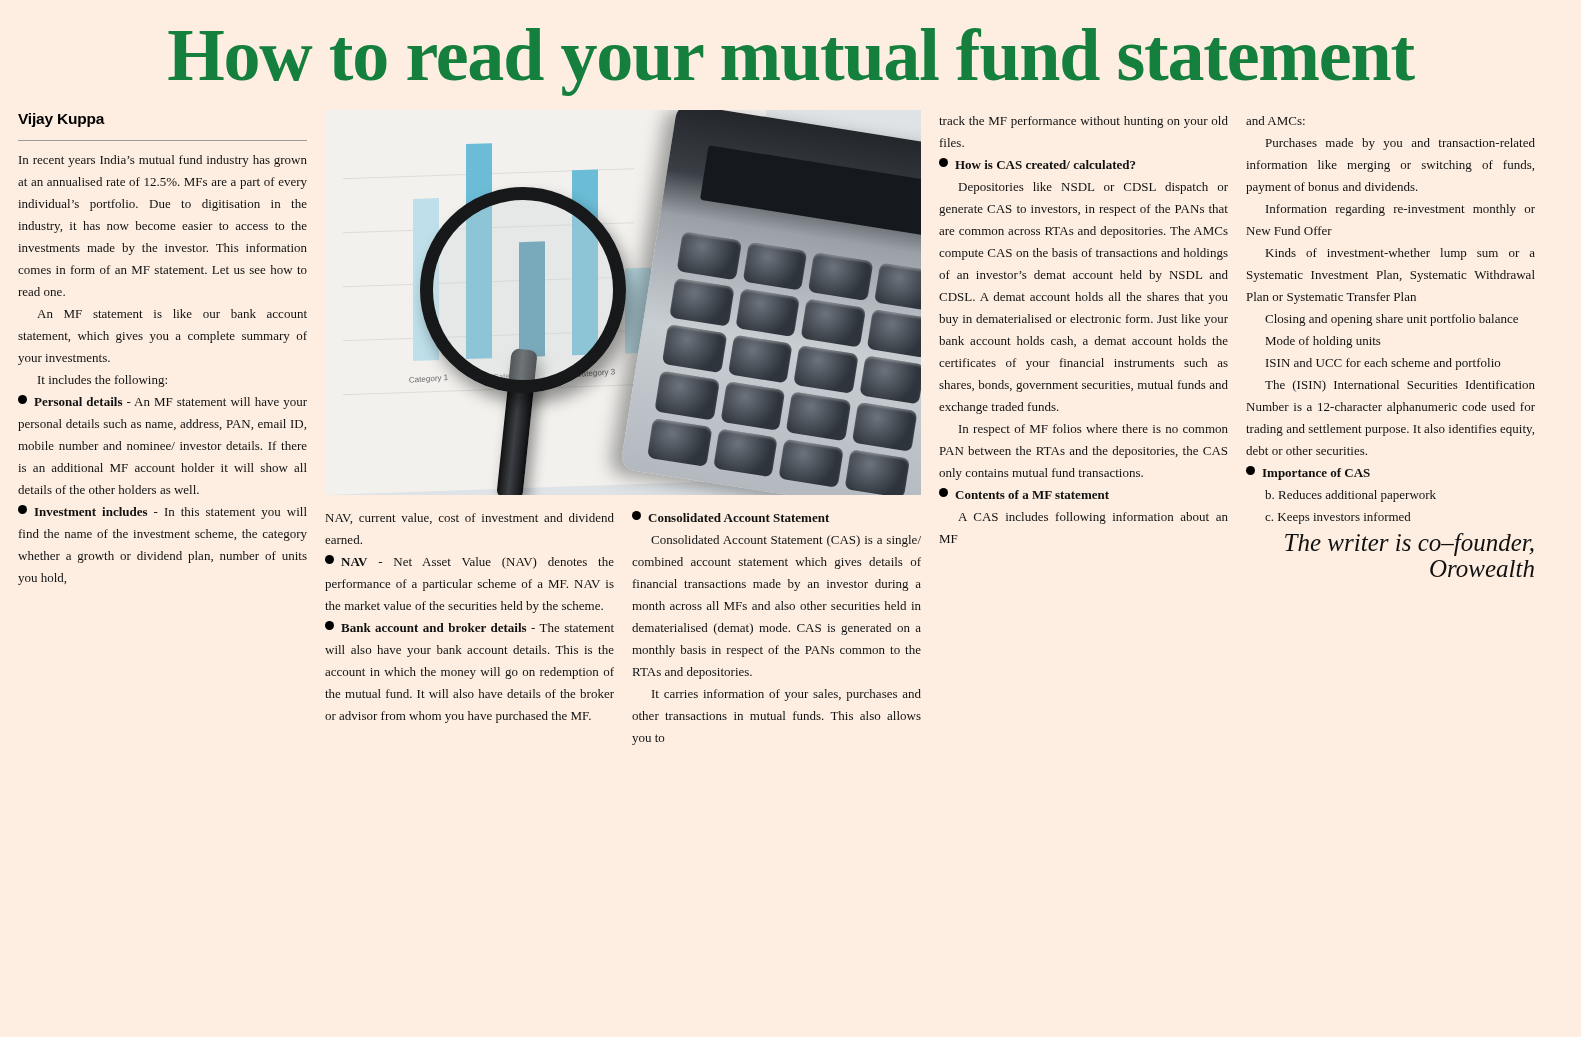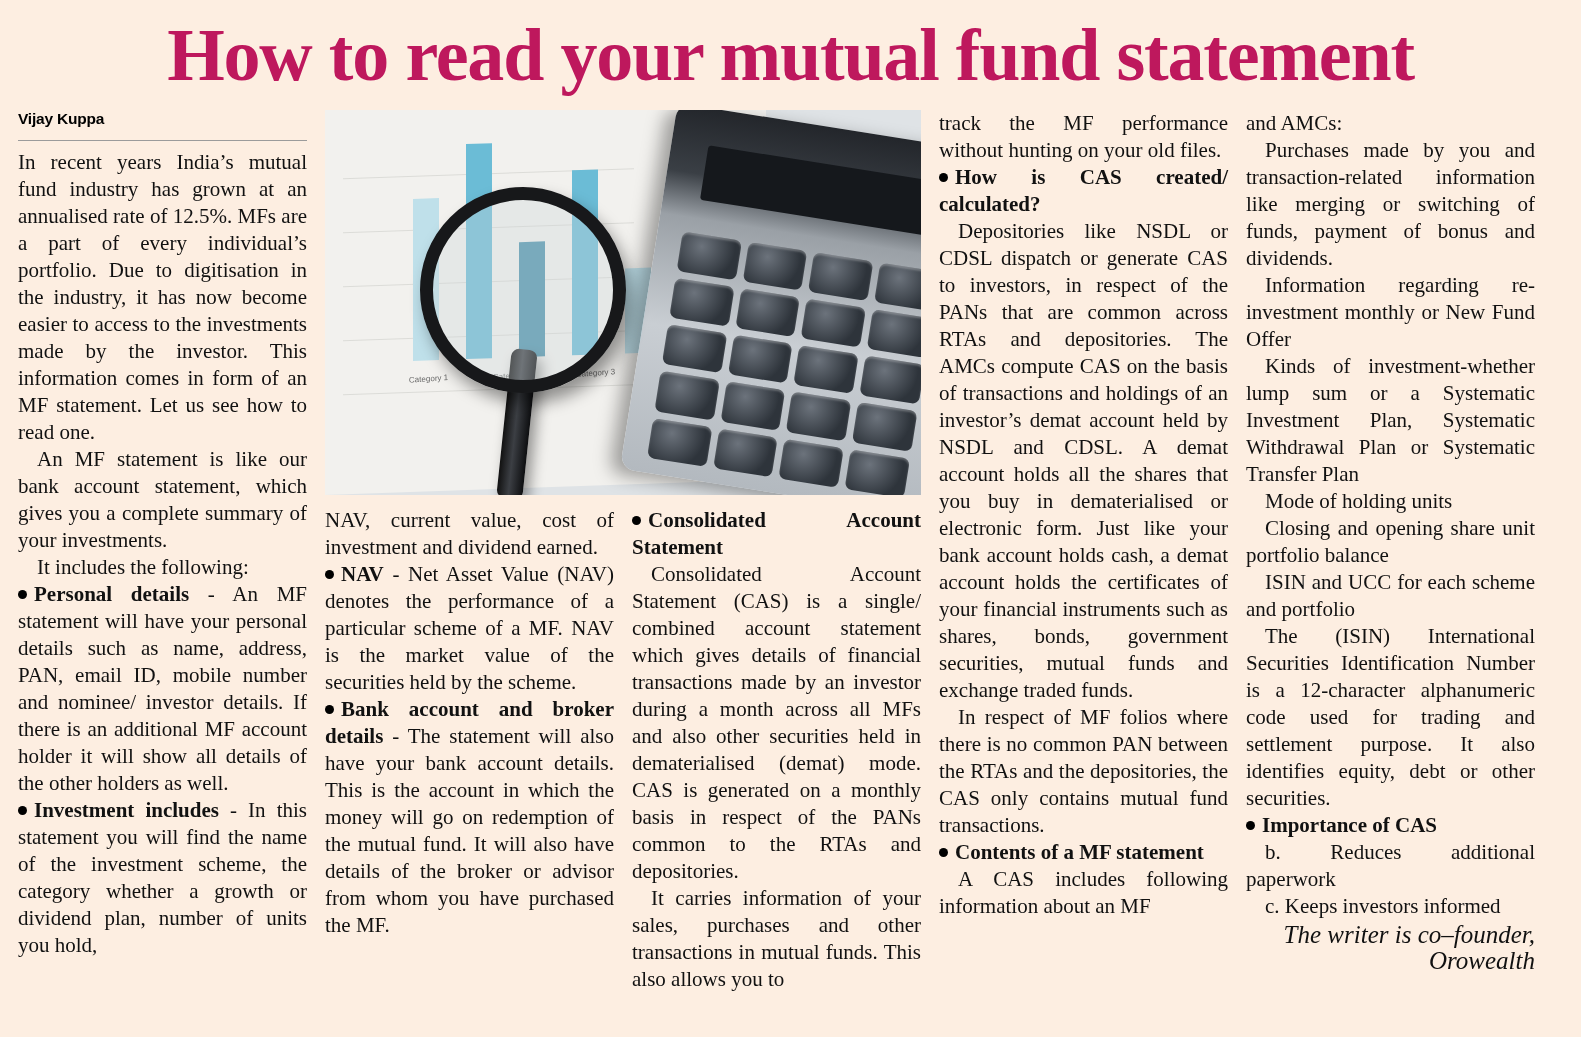--- a/index.html
+++ b/index.html
@@ -23,21 +23,21 @@
     background: #fdeee1;
   }
   .headline {
     font-family: "Liberation Serif", serif;
     font-weight: bold;
     font-size: 74px;
     line-height: 1.0;
     letter-spacing: -1.2px;
     margin: 4px 0 18px 0;
     text-align: center;
-    color: #be185d;
+    color: #15803d;
     white-space: nowrap;
   }
   .columns {
     display: flex;
     gap: 18px;
     height: 870px;
   }
   .col {
     width: 289px;
     flex: 0 0 289px;
@@ -51,22 +51,22 @@
     margin-bottom: 12px;
     letter-spacing: -0.2px;
   }
   .rule {
     border-top: 1.5px solid #9b9b9b;
     margin: 0 0 8px 0;
     width: 100%;
   }
   p {
     margin: 0;
-    font-size: 21px;
-    line-height: 27px;
+    font-size: 13px;
+    line-height: 22px;
     text-align: justify;
     text-justify: inter-word;
     hyphens: auto;
     -webkit-hyphens: auto;
   }
   p.indent { text-indent: 19px; }
   p.bulleted { text-indent: 0; }
   .bullet {
     display: inline-block;
     width: 9px;
@@ -267,22 +267,22 @@
       <p class="indent">In respect of MF folios where there is no common PAN between the RTAs and the depositories, the CAS only contains mutual fund transactions.</p>
       <p class="bulleted"><span class="bullet"></span><b>Contents of a MF statement</b></p>
       <p class="indent">A CAS includes following information about an MF</p>
     </div>
 
     <div class="col">
       <p>and AMCs:</p>
       <p class="indent">Purchases made by you and transaction-related information like merging or switching of funds, payment of bonus and dividends.</p>
       <p class="indent">Information regarding re-investment monthly or New Fund Offer</p>
       <p class="indent">Kinds of investment-whether lump sum or a Systematic Investment Plan, Systematic Withdrawal Plan or Systematic Transfer Plan</p>
+      <p class="indent">Closing and opening share unit portfolio balance</p>
       <p class="indent">Mode of holding units</p>
-      <p class="indent">Closing and opening share unit portfolio balance</p>
       <p class="indent">ISIN and UCC for each scheme and portfolio</p>
       <p class="indent">The (ISIN) International Securities Identification Number is a 12-character alphanumeric code used for trading and settlement purpose. It also identifies equity, debt or other securities.</p>
       <p class="bulleted"><span class="bullet"></span><b>Importance of CAS</b></p>
       <p class="indent">b. Reduces additional paperwork</p>
       <p class="indent">c. Keeps investors informed</p>
       <p class="closing">The writer is co–founder, Orowealth</p>
     </div>
 
   </div>
 </div>

